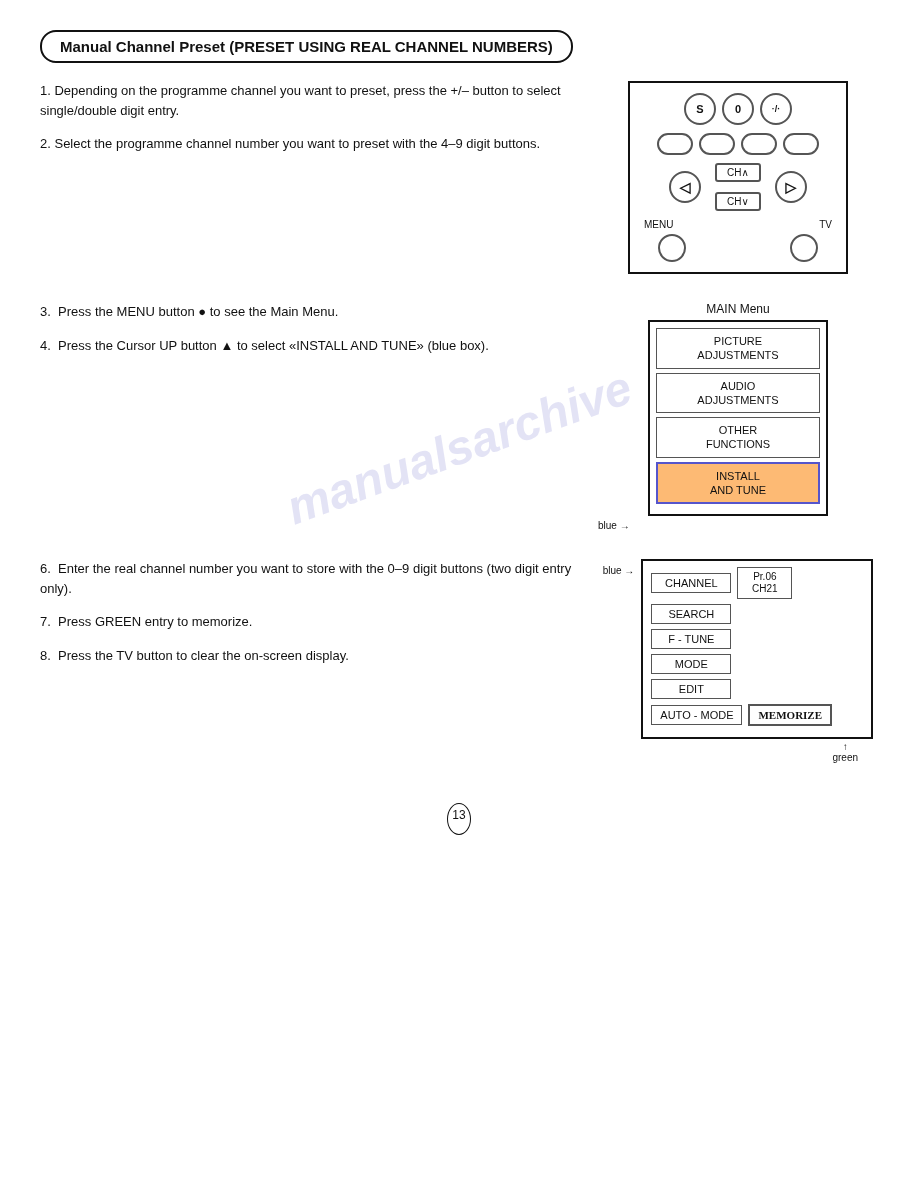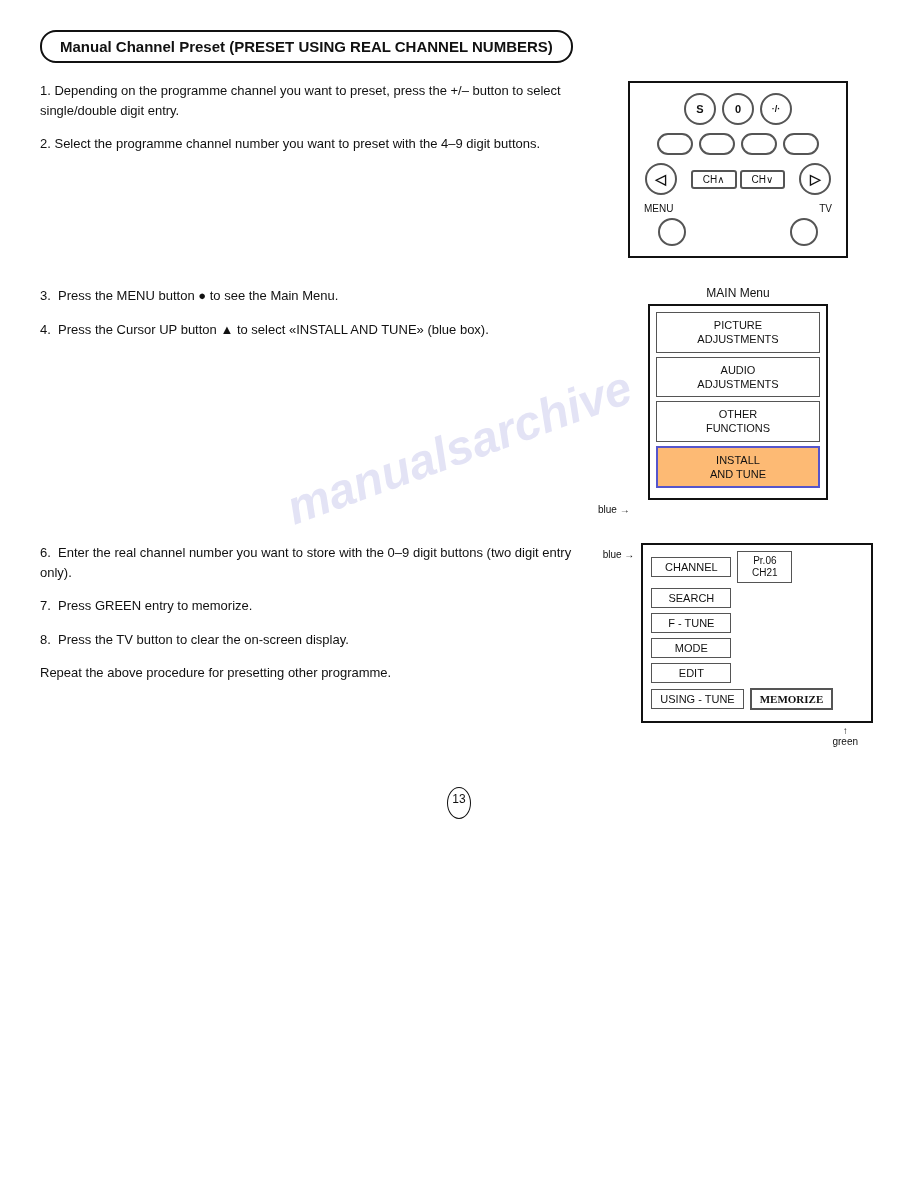--- a/index.html
+++ b/index.html
@@ -83,23 +83,23 @@
       border-radius: 11px;
       border: 2px solid #555;
       display: flex;
       align-items: center;
       justify-content: center;
       font-size: 10px;
     }
 
     .ch-group {
       display: flex;
-      flex-direction: row;
-      align-items: center;
-      gap: 3px;
+      flex-direction: column;
+      align-items: center;
+      gap: 10px;
     }
 
     .ch-btn {
       border: 2px solid #555;
       padding: 2px 10px;
       font-size: 10px;
       border-radius: 3px;
       display: flex;
       align-items: center;
     }
@@ -342,21 +342,20 @@
       <span>Enter the real channel number you want to store with the 0–9 digit buttons (two digit entry only).</span>
     </p>
     <p class="step">
       <span>7.</span>&nbsp;
       <span>Press GREEN entry to memorize.</span>
     </p>
     <p class="step">
       <span>8.</span>&nbsp;
       <span>Press the TV button to clear the on-screen display.</span>
     </p>
-    <p class="step">Repeat the above procedure for presetting other programme.</p>
   </div>
   <div class="diagram-col">
     <div style="display:flex; align-items:flex-start; gap:4px;">
       <span class="blue-arrow-label" style="margin-top:6px;">blue →</span>
       <div class="tune-menu-box">
 
         <div class="tune-row">
           <div class="tune-label">CHANNEL</div>
           <div class="tune-value" style="font-size:10px; line-height:1.2;">Pr.06<br>CH21</div>
         </div>
@@ -371,21 +370,21 @@
 
         <div class="tune-row">
           <div class="tune-label">MODE</div>
         </div>
 
         <div class="tune-row">
           <div class="tune-label">EDIT</div>
         </div>
 
         <div class="tune-row">
-          <div class="tune-label">USING - TUNE</div>
+          <div class="tune-label">AUTO - MODE</div>
           <div class="memorize-btn">MEMORIZE</div>
         </div>
       </div>
     </div>
     <div class="green-arrow" style="align-self:flex-end; margin-right:20px; margin-top:2px;">
       ↑<br><span style="font-size:10px;">green</span>
     </div>
   </div>
 </div>
 

